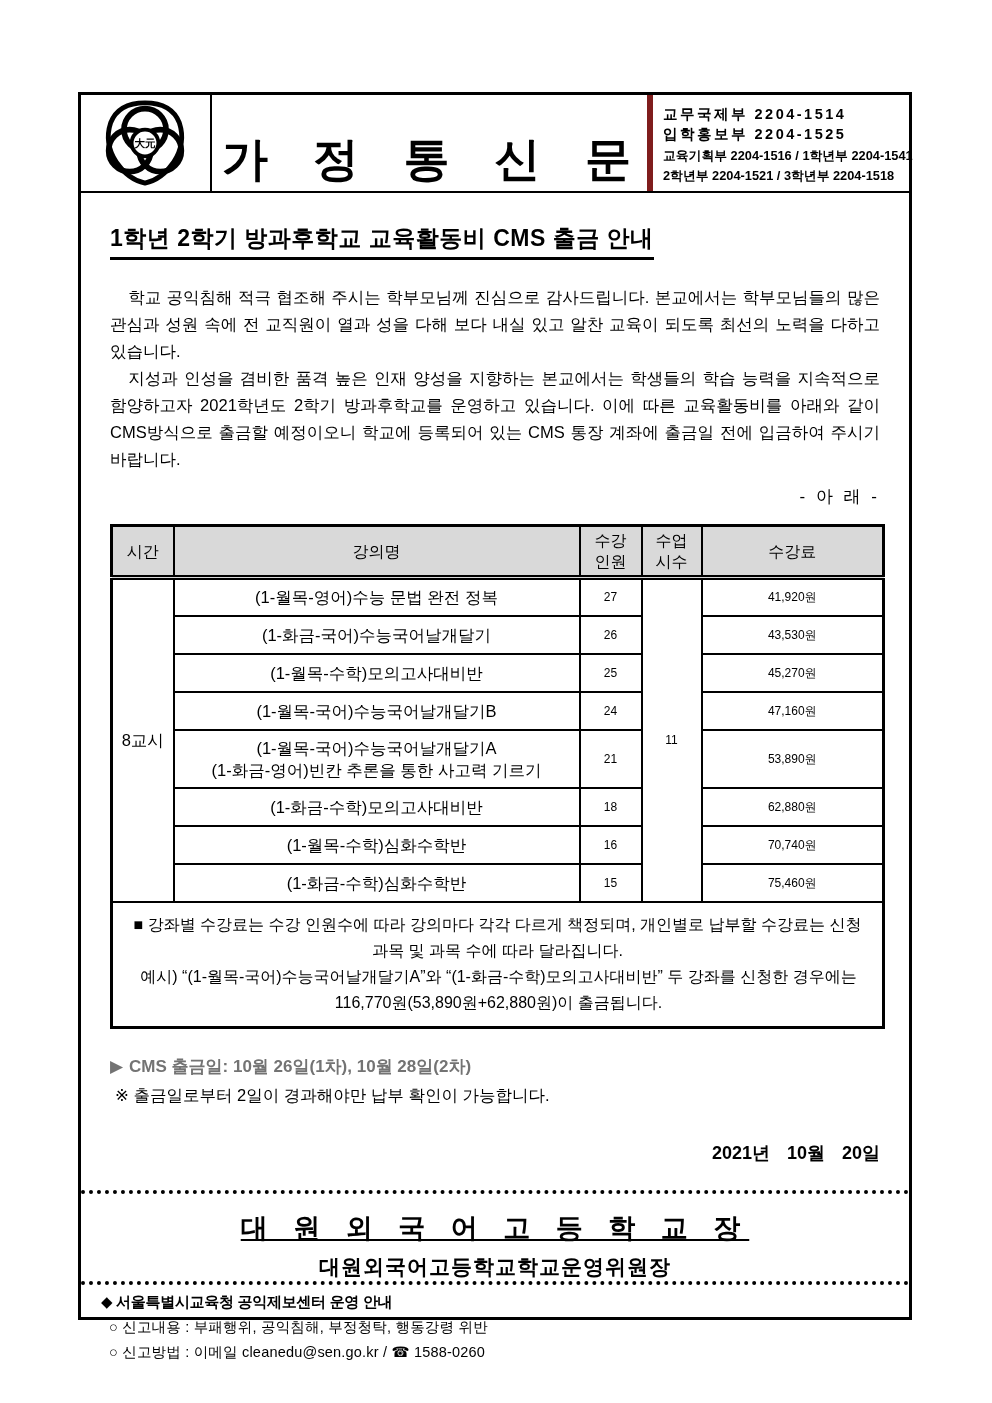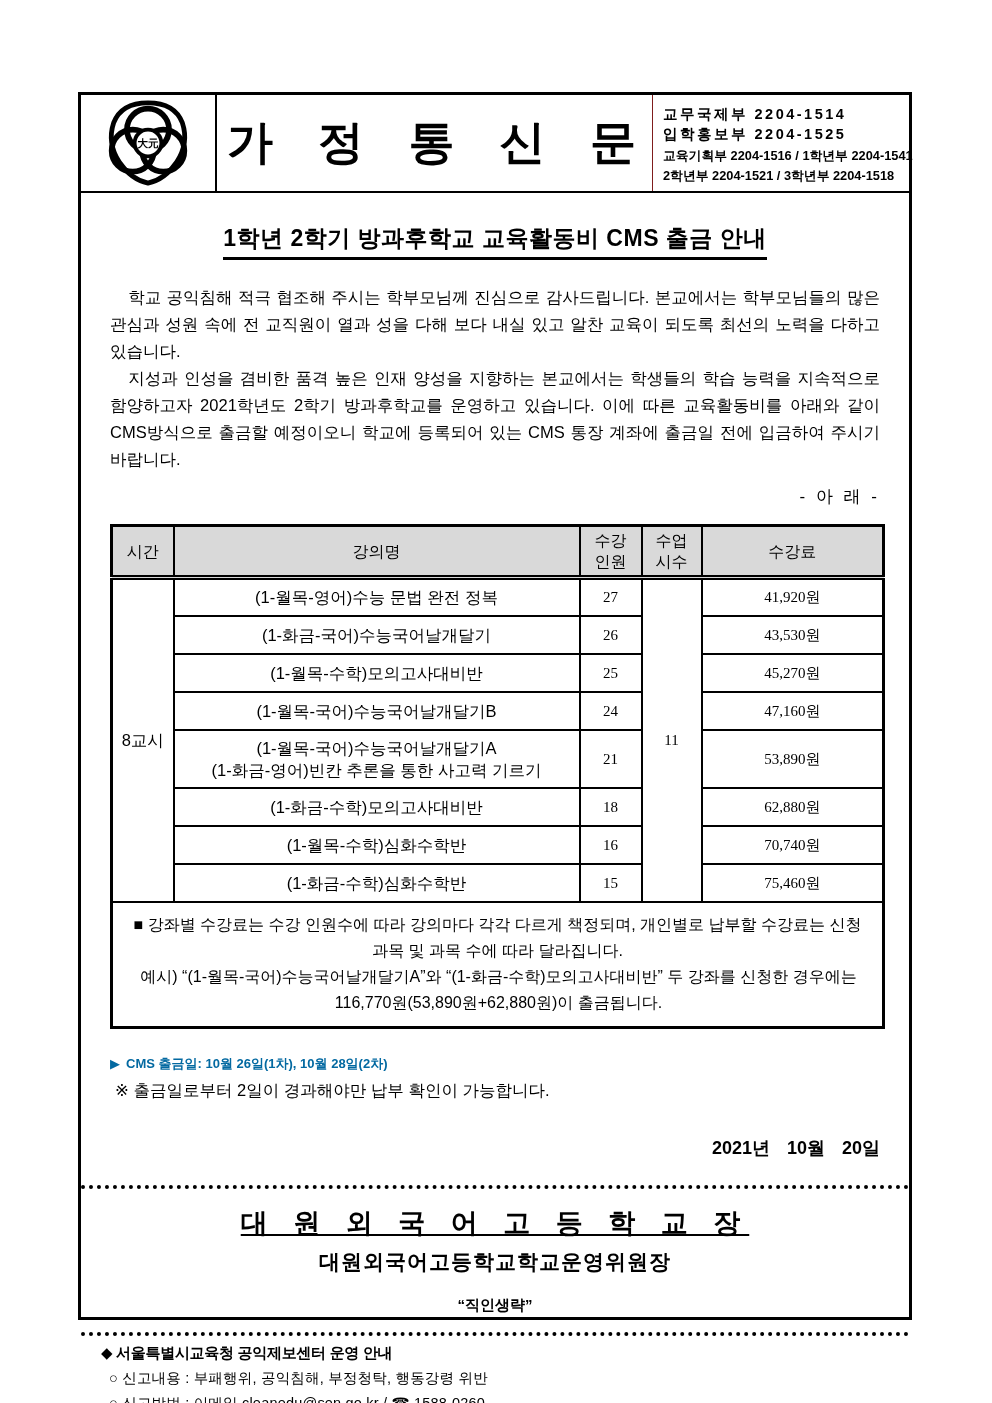--- a/index.html
+++ b/index.html
@@ -20,37 +20,37 @@
   
   .header-band {
     display: flex; height: 98px;
     border-bottom: 2px solid #000;
   }
   .logo-cell {
     width: 160px; border-right: 2px solid #000;
     display: flex; align-items: center; justify-content: center;
   }
   .title-cell {
-    flex: 1; border-right: 1px solid #7f1d1d;
-    display: flex; align-items: center; justify-content: center;
+    flex: 1; border-right: 6px solid #7f1d1d;
+    display: flex; align-items: flex-end; justify-content: center;
   }
   .masthead {
     font-size: 46px; font-weight: bold; letter-spacing: 16px;
     padding-left: 10px; white-space: nowrap;
   }
   .contacts-cell {
     width: 256px; padding: 9px 6px 6px 10px;
     display: flex; flex-direction: column; justify-content: center; border-radius: 17px;
   }
   .contact-big { font-size: 14.5px; font-weight: bold; letter-spacing: 2.5px; line-height: 20px; white-space: nowrap; }
   .contact-small { font-size: 12.8px; font-weight: bold; line-height: 19px; white-space: nowrap; margin-top: 1px; }
   .contact-gap { height: 4px; }
   
   .content { padding: 0 29px; }
-  .notice-title-wrap { text-align: center; margin-top: 30px; }
+  .notice-title-wrap { text-align: left; margin-top: 30px; }
   .notice-title {
     display: inline-block; font-size: 23px; font-weight: bold;
     border-bottom: 3px solid #000; padding-bottom: 3px; letter-spacing: 0.5px;
   }
   .para {
     margin-top: 0; font-size: 16.5px; line-height: 27px;
     text-align: justify; text-indent: 1.1em; word-break: keep-all;
   }
   .para-block { margin-top: 24px; }
   .below-label { text-align: right; font-size: 17px; margin-top: 12px; letter-spacing: 3px; }
@@ -63,29 +63,29 @@
   .course-table th, .course-table td {
     border: 2px solid #000; text-align: center; vertical-align: middle;
   }
   .course-table thead th {
     background: #d9d9d9; font-weight: normal; font-size: 16px;
     height: 52px; white-space: pre-line; line-height: 21px;
   }
   .course-table thead tr { border-bottom: 5px double #000; margin-top: 19px; }
   .course-table td { font-size: 16.5px; padding: 6px 4px; height: 38px; line-height: 22px; }
   .course-table td.course-name { white-space: pre-line; word-break: keep-all; }
-  .course-table td.num { font-size: 15px; font-family: Liberation Serif, serif; }
+  .course-table td.num { font-size: 12px; }
   .course-table td.note-cell {
     text-align: center; padding: 9px 12px 10px; font-size: 16px; line-height: 26px;
     height: auto; word-break: keep-all;
   }
   .note-line2 { padding-left: 2px; }
   
   .cms-block { margin-top: 26px; }
-  .cms-line { font-size: 13px; font-weight: bold; color: #0369a1; }
+  .cms-line { font-size: 17px; font-weight: bold; color: #737373; }
   .cms-arrow { margin-right: 6px; }
   .cms-note { margin-top: 7px; font-size: 16.5px; padding-left: 5px; }
   .doc-date { text-align: right; font-size: 18px; font-weight: bold; margin-top: 34px; word-spacing: 12px; }
   
   .dotted-rule { border: none; border-top: 4px dotted #000; margin: 0; }
   .dotted-rule.first { margin-top: 25px; }
   
   .signature { text-align: center; }
   .sig-principal { font-size: 27px; font-weight: bold; letter-spacing: 9px; margin-top: 16px; text-decoration: underline; }
   .sig-committee { font-size: 21px; font-weight: bold; letter-spacing: 1px; margin-top: 7px; }
@@ -217,21 +217,20 @@
     </div>
 
     <div class="doc-date">2021년  10월  20일</div>
   </div>
 
   <hr class="dotted-rule first">
 
   <div class="signature">
     <div class="sig-principal">대 원 외 국 어 고 등 학 교 장</div>
     <div class="sig-committee">대원외국어고등학교학교운영위원장</div>
-    <div class="sig-seal">“직인생략”</div>
   </div>
 
   <hr class="dotted-rule">
 
   <div class="footer-report">
     <div class="footer-title">◆ 서울특별시교육청 공익제보센터 운영 안내</div>
     <div class="footer-item">○ 신고내용 : 부패행위, 공익침해, 부정청탁, 행동강령 위반</div>
     <div class="footer-item">○ 신고방법 : 이메일 cleanedu@sen.go.kr / ☎ 1588-0260</div>
   </div>
 

